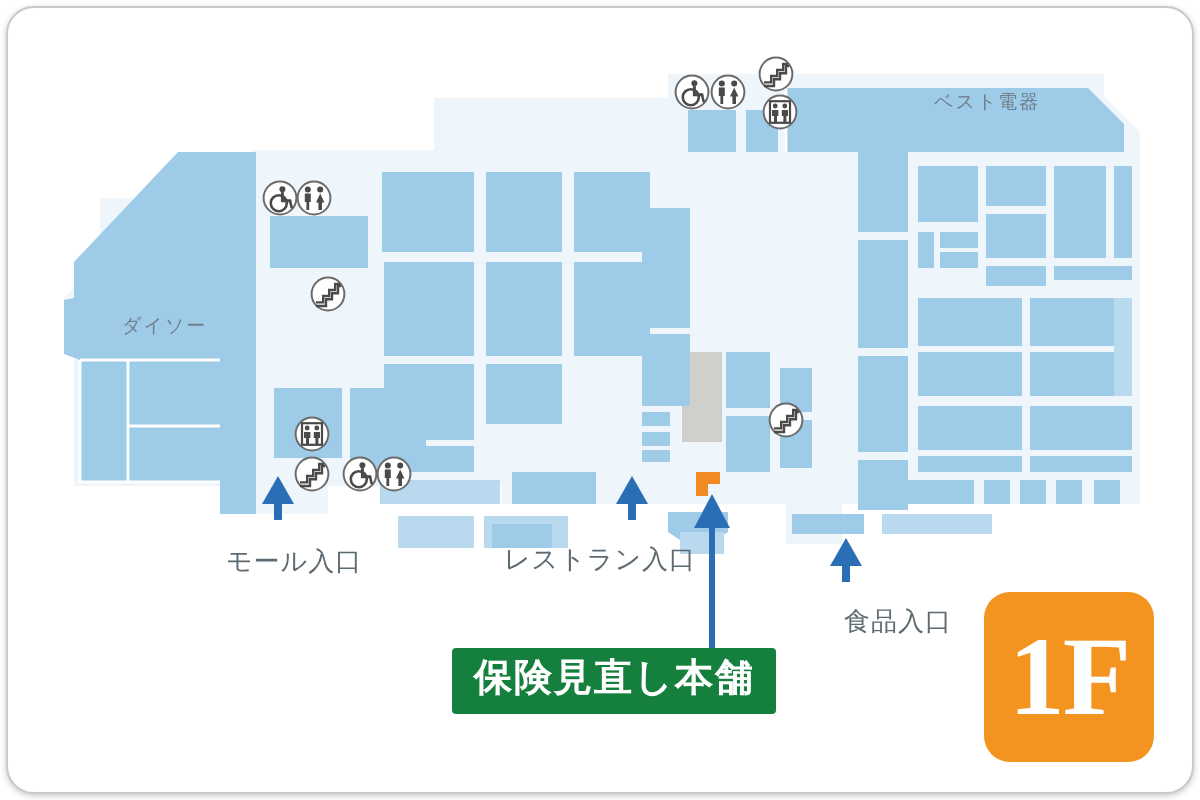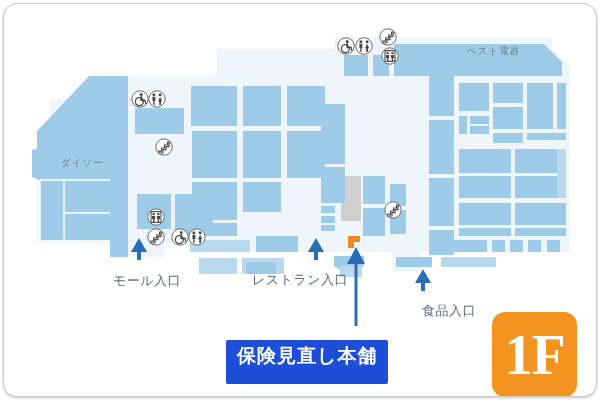--- a/index.html
+++ b/index.html
@@ -31,41 +31,40 @@
     position: absolute;
     color: #6f7f8c;
     font-size: 9.5px;
     letter-spacing: 1px;
     white-space: nowrap;
   }
   
   #callout {
     position: absolute;
     left: 222px; top: 320px;
-    background: #1d4ed8;
-    padding: 6px 11px 18px 11px;
+    background: #15803d;
+    padding: 6px 11px 7px 11px;
     border-radius: 2px;
-    margin-top: 16px;
   }
   #callout span {
     color: #ffffff;
     font-size: 19px;
     font-weight: bold;
     letter-spacing: 1px;
     line-height: 1;
     white-space: nowrap;
   }
   
   #floor-badge {
     position: absolute;
     left: 488px; top: 292px;
     width: 85px; height: 85px;
     background: #f2941f;
     border-radius: 13px;
-    display: flex; align-items: center; justify-content: center; margin-top: 16px;
+    display: flex; align-items: center; justify-content: center;
   }
   #floor-badge span {
     color: #ffffff;
     font-size: 56px;
     font-weight: bold;
     line-height: 1;
     letter-spacing: -1px;
     font-family: "Liberation Serif", serif;
   }
 </style>

